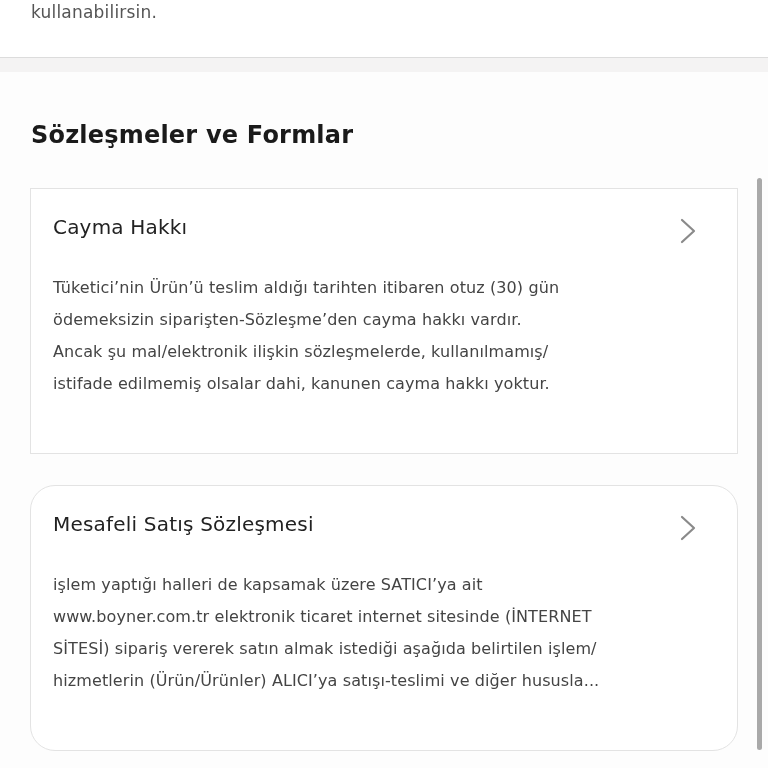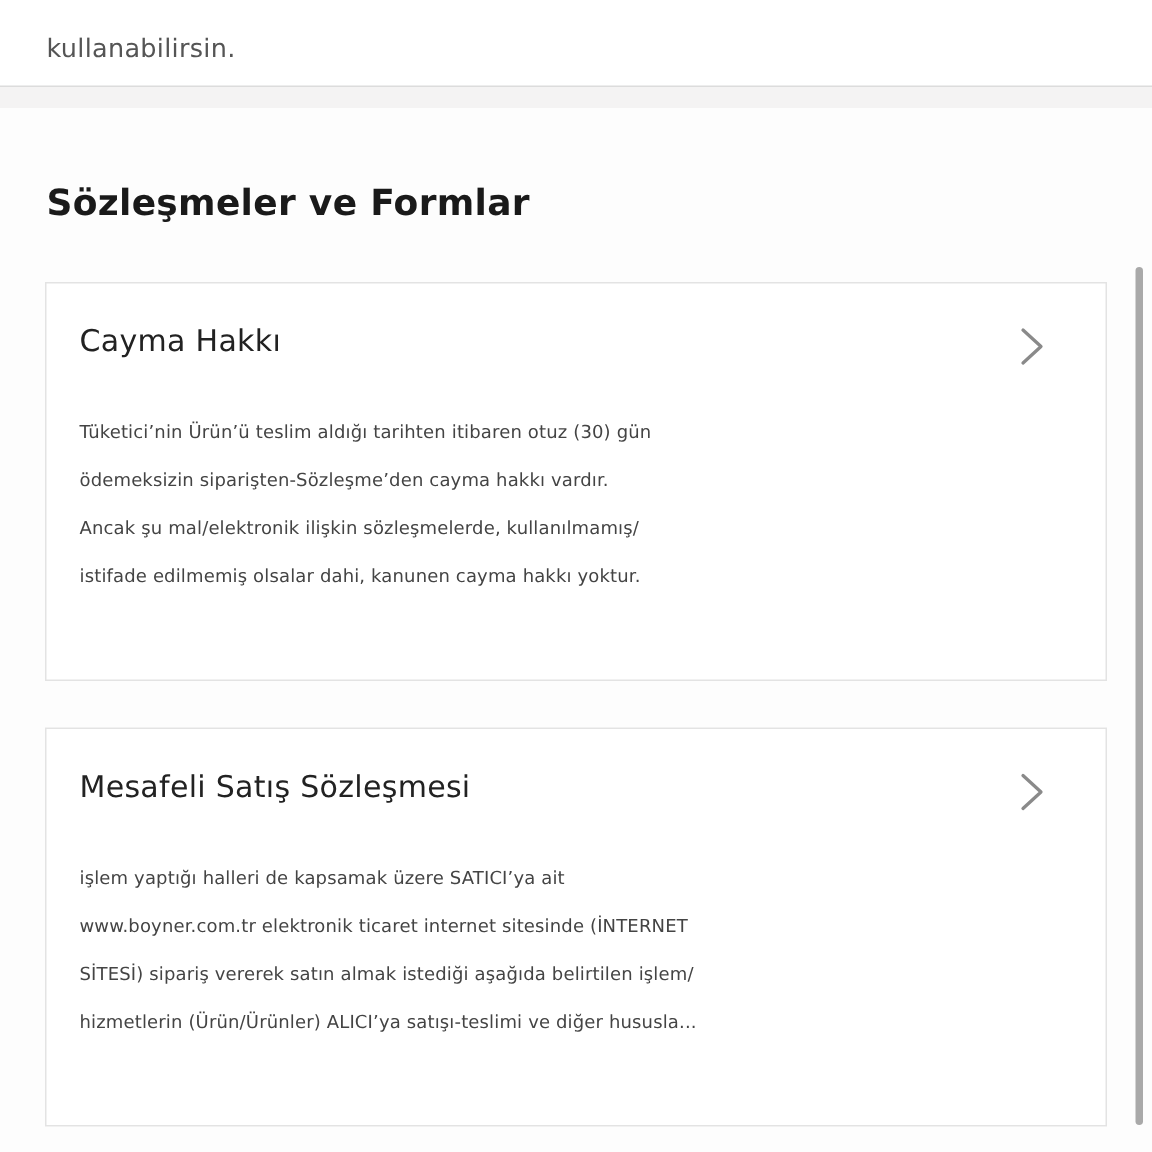--- a/index.html
+++ b/index.html
@@ -10,21 +10,21 @@
       color: #222222;
     }
     .page { position: relative; width: 768px; height: 768px; }
 
     .prev-section {
       position: absolute; left: 0; top: 0; width: 768px; height: 57px;
       background: #ffffff;
     }
     .prev-text {
       position: absolute; left: 31px; top: 2px;
-      font-size: 17px; color: #555555; letter-spacing: 0.2px; margin-top: 21px;
+      font-size: 17px; color: #555555; letter-spacing: 0.2px;
     }
     .divider {
       position: absolute; left: 0; top: 57px; width: 768px; height: 1px;
       background: #dcdcdc;
     }
     .gray-band {
       position: absolute; left: 0; top: 58px; width: 768px; height: 14px;
       background: #f4f3f3;
     }
     .section {
@@ -36,33 +36,33 @@
       font-size: 24px; font-weight: bold; color: #1a1a1a;
       letter-spacing: 0.2px;
     }
     .card {
       position: absolute; left: 30px; width: 708px;
       background: #ffffff;
       border: 1px solid #e3e3e3;
       cursor: pointer;
     }
     .card-1 { top: 116px; height: 266px; text-decoration: underline; }
-    .card-2 { top: 413px; height: 266px; }
+    .card-2 { top: 413px; height: 266px; border-radius: 25px; }
 
     .card-title {
       position: absolute; left: 22px; top: 26px;
       font-size: 20px; color: #222222; letter-spacing: 0.2px;
     }
     .chevron {
       position: absolute; right: 38px; top: 28px; width: 22px; height: 28px;
     }
     .chevron svg { width: 22px; height: 28px; display: block; }
     .card-body {
       position: absolute; left: 22px; top: 83px; width: 670px;
-      font-size: 12px; line-height: 32px; color: #444444;
+      font-size: 16px; line-height: 32px; color: #444444;
       letter-spacing: 0.1px;
     }
     .card-body span { display: block; white-space: nowrap; }
 
     .scrollbar {
       position: absolute; left: 757px; top: 178px; width: 5px; height: 572px;
       background: #a9a9a9; border-radius: 3px;
     }
   </style>
 </head>

